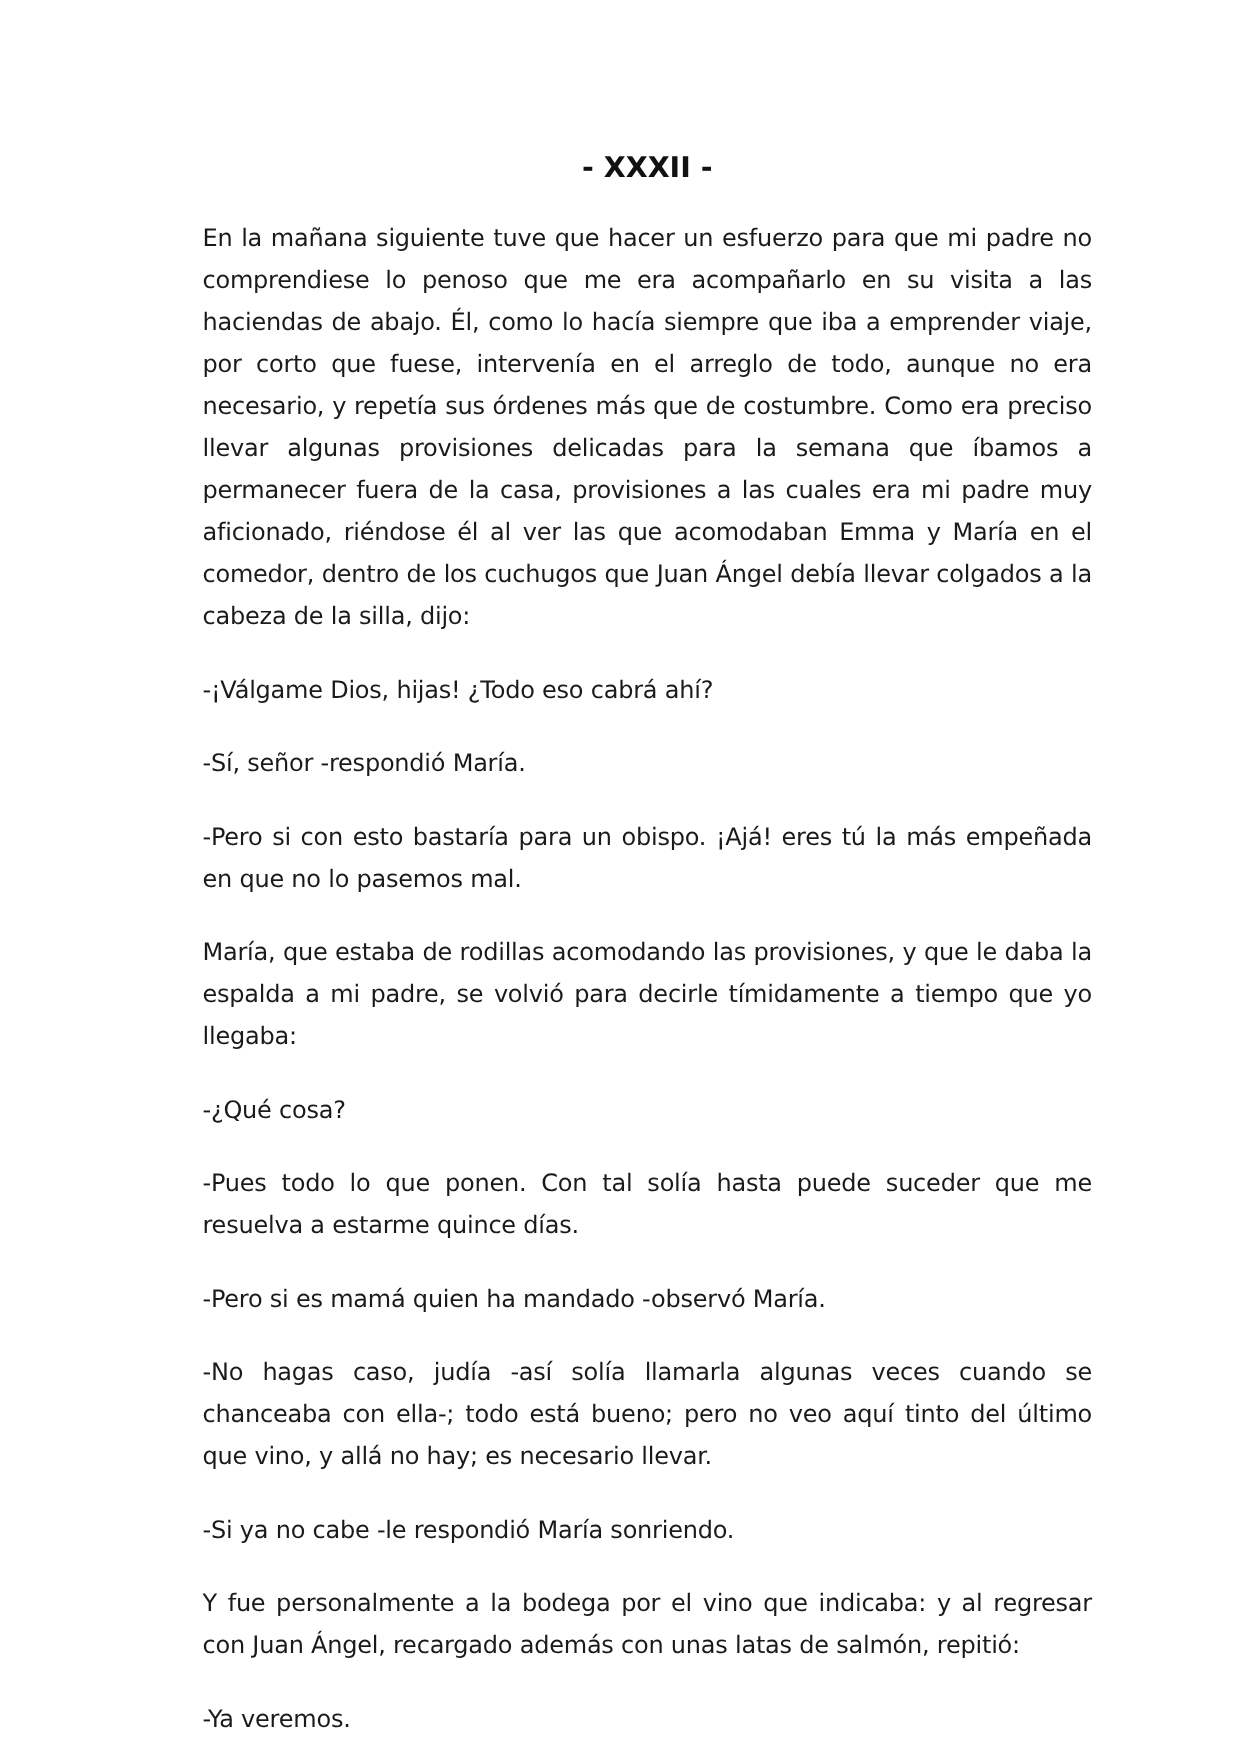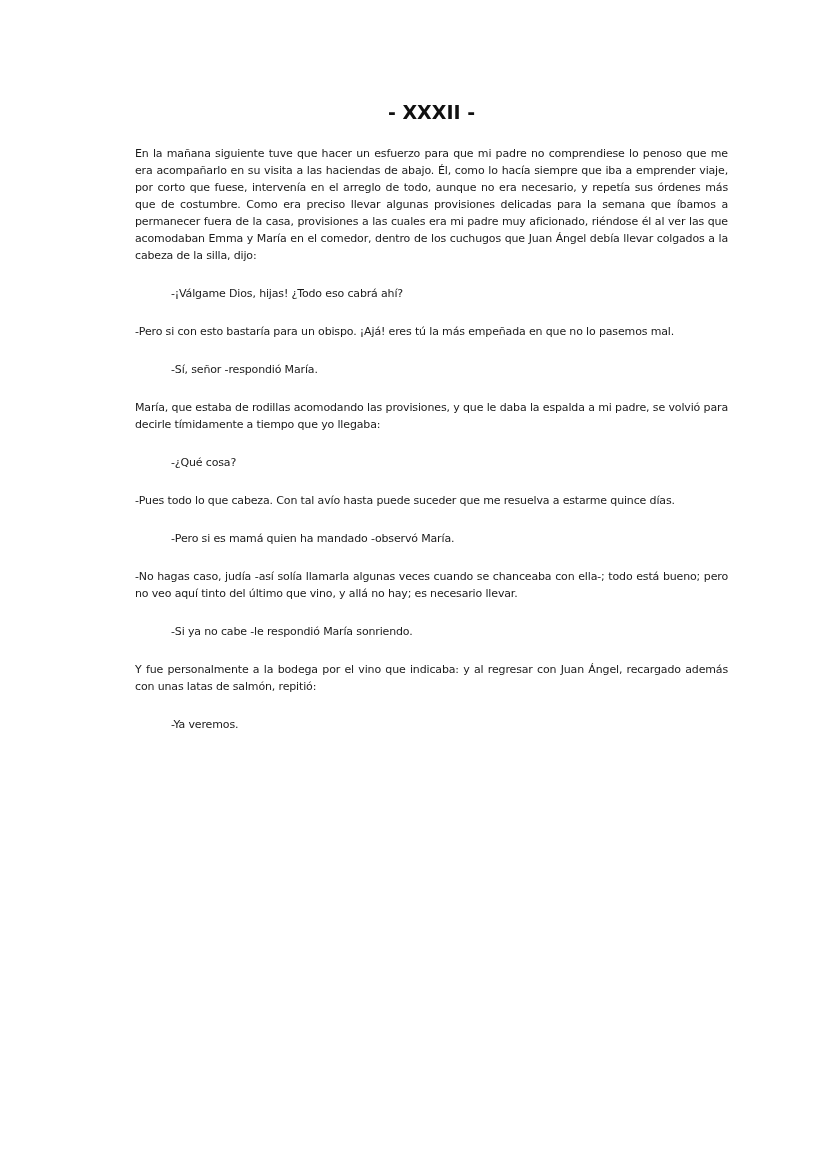--- a/index.html
+++ b/index.html
@@ -25,42 +25,41 @@
       text-align: center;
       font-family: "DejaVu Sans", sans-serif;
       font-weight: bold;
       font-size: 19px;
       line-height: 24px;
       margin: 0 0 21px 0;
       color: #111;
     }
     .para {
       margin: 0 0 21px 0;
-      font-size: 11px;
-      line-height: 17px;
+      font-size: 16px;
+      line-height: 28px;
       text-align: justify;
       letter-spacing: -0.15px;
       word-spacing: 0px;
     }
     .para.nojust {
       text-align: left;
-      margin-left: 36px;
     }
   </style>
 </head>
 <body>
 
 <div class="page">
   <h1 class="chapter-title">- XXXII -</h1>
 
   <p class="para">En la mañana siguiente tuve que hacer un esfuerzo para que mi padre no comprendiese lo penoso que me era acompañarlo en su visita a las haciendas de abajo. Él, como lo hacía siempre que iba a emprender viaje, por corto que fuese, intervenía en el arreglo de todo, aunque no era necesario, y repetía sus órdenes más que de costumbre. Como era preciso llevar algunas provisiones delicadas para la semana que íbamos a permanecer fuera de la casa, provisiones a las cuales era mi padre muy aficionado, riéndose él al ver las que acomodaban Emma y María en el comedor, dentro de los cuchugos que Juan Ángel debía llevar colgados a la cabeza de la silla, dijo:</p>
   <p class="para nojust">-¡Válgame Dios, hijas! ¿Todo eso cabrá ahí?</p>
+  <p class="para nojust">-Sí, señor -respondió María.</p>
   <p class="para">-Pero si con esto bastaría para un obispo. ¡Ajá! eres tú la más empeñada en que no lo pasemos mal.</p>
-  <p class="para nojust">-Sí, señor -respondió María.</p>
   <p class="para">María, que estaba de rodillas acomodando las provisiones, y que le daba la espalda a mi padre, se volvió para decirle tímidamente a tiempo que yo llegaba:</p>
   <p class="para nojust">-¿Qué cosa?</p>
-  <p class="para">-Pues todo lo que cabeza. Con tal avío hasta puede suceder que me resuelva a estarme quince días.</p>
+  <p class="para">-Pues todo lo que ponen. Con tal solía hasta puede suceder que me resuelva a estarme quince días.</p>
   <p class="para nojust">-Pero si es mamá quien ha mandado -observó María.</p>
   <p class="para">-No hagas caso, judía -así solía llamarla algunas veces cuando se chanceaba con ella-; todo está bueno; pero no veo aquí tinto del último que vino, y allá no hay; es necesario llevar.</p>
   <p class="para nojust">-Si ya no cabe -le respondió María sonriendo.</p>
   <p class="para">Y fue personalmente a la bodega por el vino que indicaba: y al regresar con Juan Ángel, recargado además con unas latas de salmón, repitió:</p>
   <p class="para nojust">-Ya veremos.</p>
 </div>
 
 </body></html>

